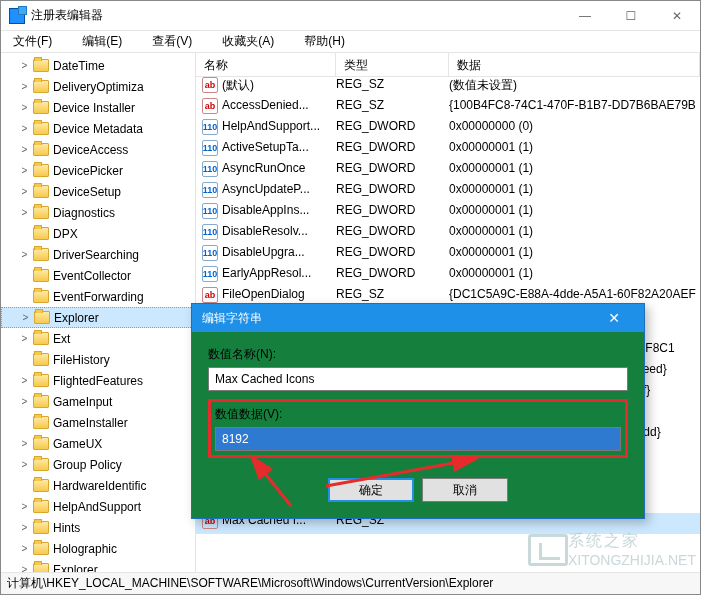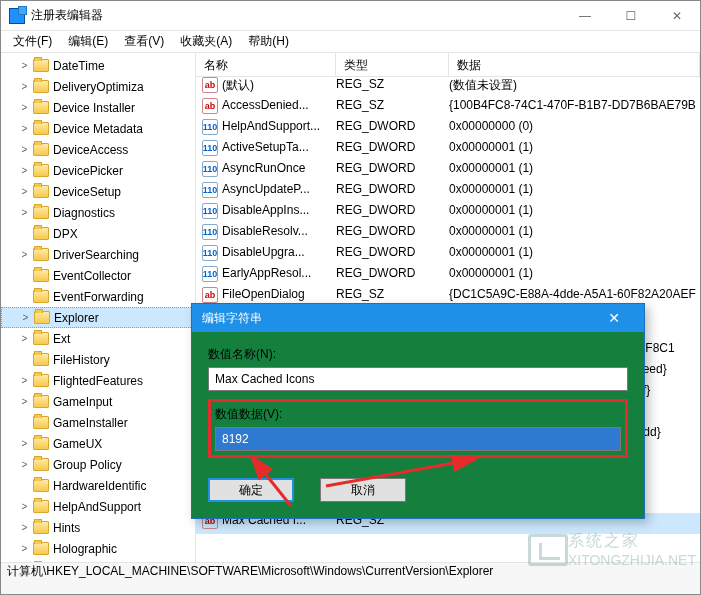--- a/index.html
+++ b/index.html
@@ -3,21 +3,21 @@
 <meta charset="utf-8">
 <style>
 *{box-sizing:border-box;margin:0;padding:0;font-family:"Microsoft YaHei","Segoe UI",Tahoma,sans-serif;font-size:12px}
 body{background:#fff;width:701px;height:595px;position:relative;overflow:hidden;border:1px solid #888}
 .titlebar{height:30px;background:#fff;display:flex;align-items:center;padding-left:8px;border-bottom:1px solid #e5e5e5}
 .titlebar .app-icon{width:16px;height:16px;background:#1e90ff;border:1px solid #064e9a;position:relative;margin-right:6px}
 .titlebar .app-icon:before{content:"";position:absolute;right:-3px;top:-3px;width:7px;height:7px;background:#3fa9f5;border:1px solid #2379c2}
 .titlebar .title-text{color:#000}
 .titlebar .win-ctrls{margin-left:auto;display:flex}
 .titlebar .win-ctrls div{width:46px;height:30px;display:flex;align-items:center;justify-content:center;color:#666}
-.menubar{height:22px;display:flex;align-items:center;padding:0 6px;gap:4px;border-bottom:1px solid #e5e5e5}
+.menubar{height:22px;display:flex;align-items:center;padding:0 6px;gap:18px;border-bottom:1px solid #e5e5e5}
 .menubar span{padding:2px 6px}
 .work{display:flex;height:calc(100% - 30px - 22px - 22px)}
 .tree{width:195px;border-right:1px solid #e5e5e5;overflow:hidden;padding-top:2px}
 .tree-row{display:flex;align-items:center;height:21px;padding-left:18px;white-space:nowrap}
 .tree-row.sel{background:#cce8ff;border:1px dotted #6aa3d6}
 .exp{width:11px;height:11px;display:inline-flex;align-items:center;justify-content:center;color:#666;font-size:10px;margin-right:3px}
 .folder{width:16px;height:13px;background:linear-gradient(#ffe9a6,#f7c94b);border:1px solid #d9a62e;border-radius:1px;margin-right:4px;position:relative}
 .folder:before{content:"";position:absolute;top:-3px;left:0;width:6px;height:3px;background:#f7c94b;border:1px solid #d9a62e;border-bottom:none}
 .tree-label{color:#000}
 .list{flex:1;overflow:hidden;position:relative}
@@ -30,31 +30,31 @@
 .list-row{display:flex;height:21px;align-items:flex-start}
 .list-row.sel{background:#cce8ff}
 .val-icon{width:16px;height:16px;margin:0 4px 0 6px;display:inline-flex;align-items:center;justify-content:center;border:1px solid #aaa;font-size:9px;font-weight:700;border-radius:2px}
 .val-icon.sz{color:#c00;border-color:#c88}
 .val-icon.sz:after{content:"ab"}
 .val-icon.dw{color:#06c;border-color:#8ac}
 .val-icon.dw:after{content:"110"}
 .cell-name{width:114px;overflow:hidden;text-overflow:ellipsis;white-space:nowrap}
 .cell-type{width:113px;overflow:hidden}
 .cell-data{flex:1;overflow:hidden;text-overflow:ellipsis;white-space:nowrap}
-.statusbar{height:32px;border-top:1px solid #e5e5e5;display:flex;align-items:flex-start;padding:0 6px;background:#f7f7f7;position:absolute;bottom:0;left:0;right:0}
+.statusbar{height:22px;border-top:1px solid #e5e5e5;display:flex;align-items:center;padding:0 6px;background:#f7f7f7;position:absolute;bottom:0;left:0;right:0}
 .dialog{position:absolute;left:190px;top:302px;width:454px;background:#15803d;border:1px solid #1e6fbb;box-shadow:4px 4px 10px rgba(0,0,0,.25)}
 .dlg-title{height:28px;background:#1e90e8;color:#fff;display:flex;align-items:center;padding:0 10px}
 .dlg-close{margin-left:auto;width:40px;text-align:center;color:#fff;font-size:14px}
 .dlg-body{padding:14px 16px 16px}
 .dlg-body label{display:block;margin-bottom:4px}
 .dlg-body input{width:100%;height:24px;border:1px solid #7a7a7a;padding:2px 6px;background:#fff;outline:none}
 .dlg-body .field2{border:3px solid #e52b2b;padding:4px;margin-top:8px}
 .dlg-body .field2 input{height:24px}
 .dlg-body .field2 .sel{background:#2f7ad1;color:#fff}
-.dlg-btns{display:flex;justify-content:flex-start;gap:26px;margin-top:20px}
+.dlg-btns{display:flex;justify-content:center;gap:8px;margin-top:20px}
 .dlg-btns button{width:86px;height:24px;border:1px solid #7a7a7a;background:#e1e1e1}
 .dlg-btns button.primary{border:2px solid #1e90e8}
 .arrow{position:absolute;pointer-events:none}
 .watermark{position:absolute;right:4px;bottom:26px;opacity:.45;font-size:14px;color:#8aa;display:flex;align-items:center;pointer-events:none}
 .watermark .logo{width:40px;height:32px;border:3px solid #8aa;border-radius:3px;position:relative}
 .watermark .logo:after{content:"";position:absolute;left:8px;top:6px;width:18px;height:14px;border:3px solid #8aa;border-right:none;border-top:none}
 </style>
 </head>
 <body>
 

